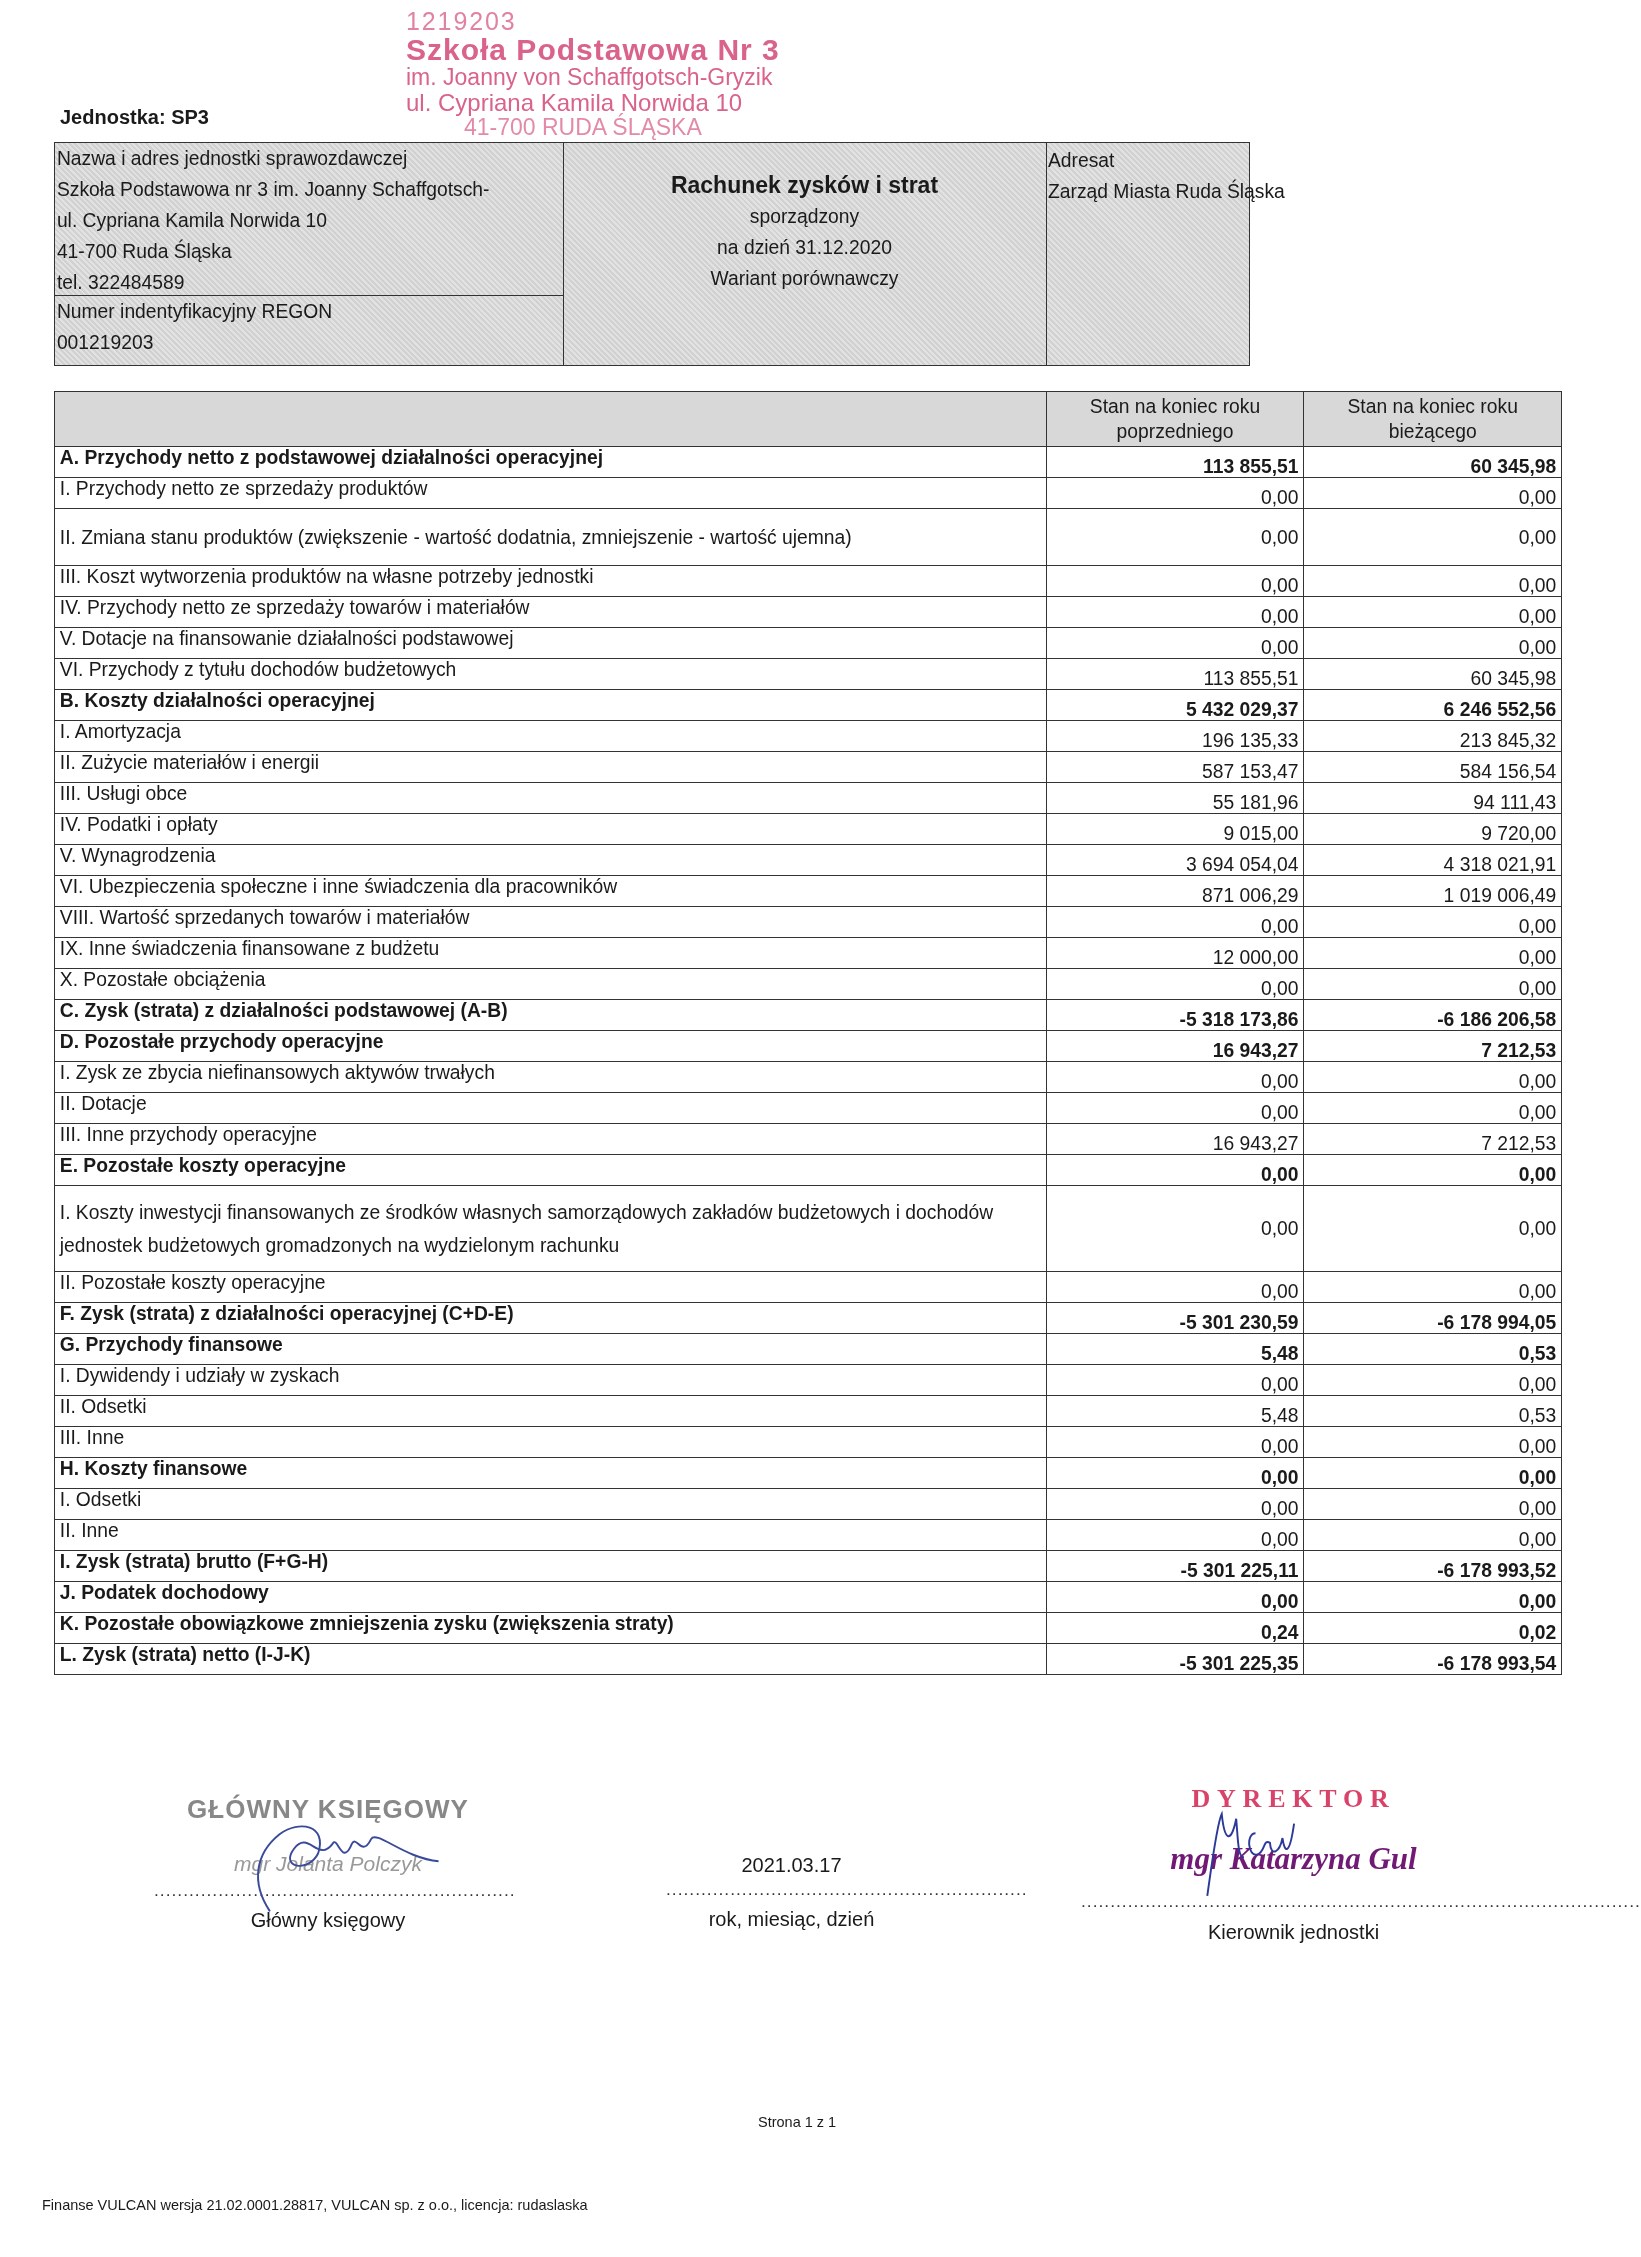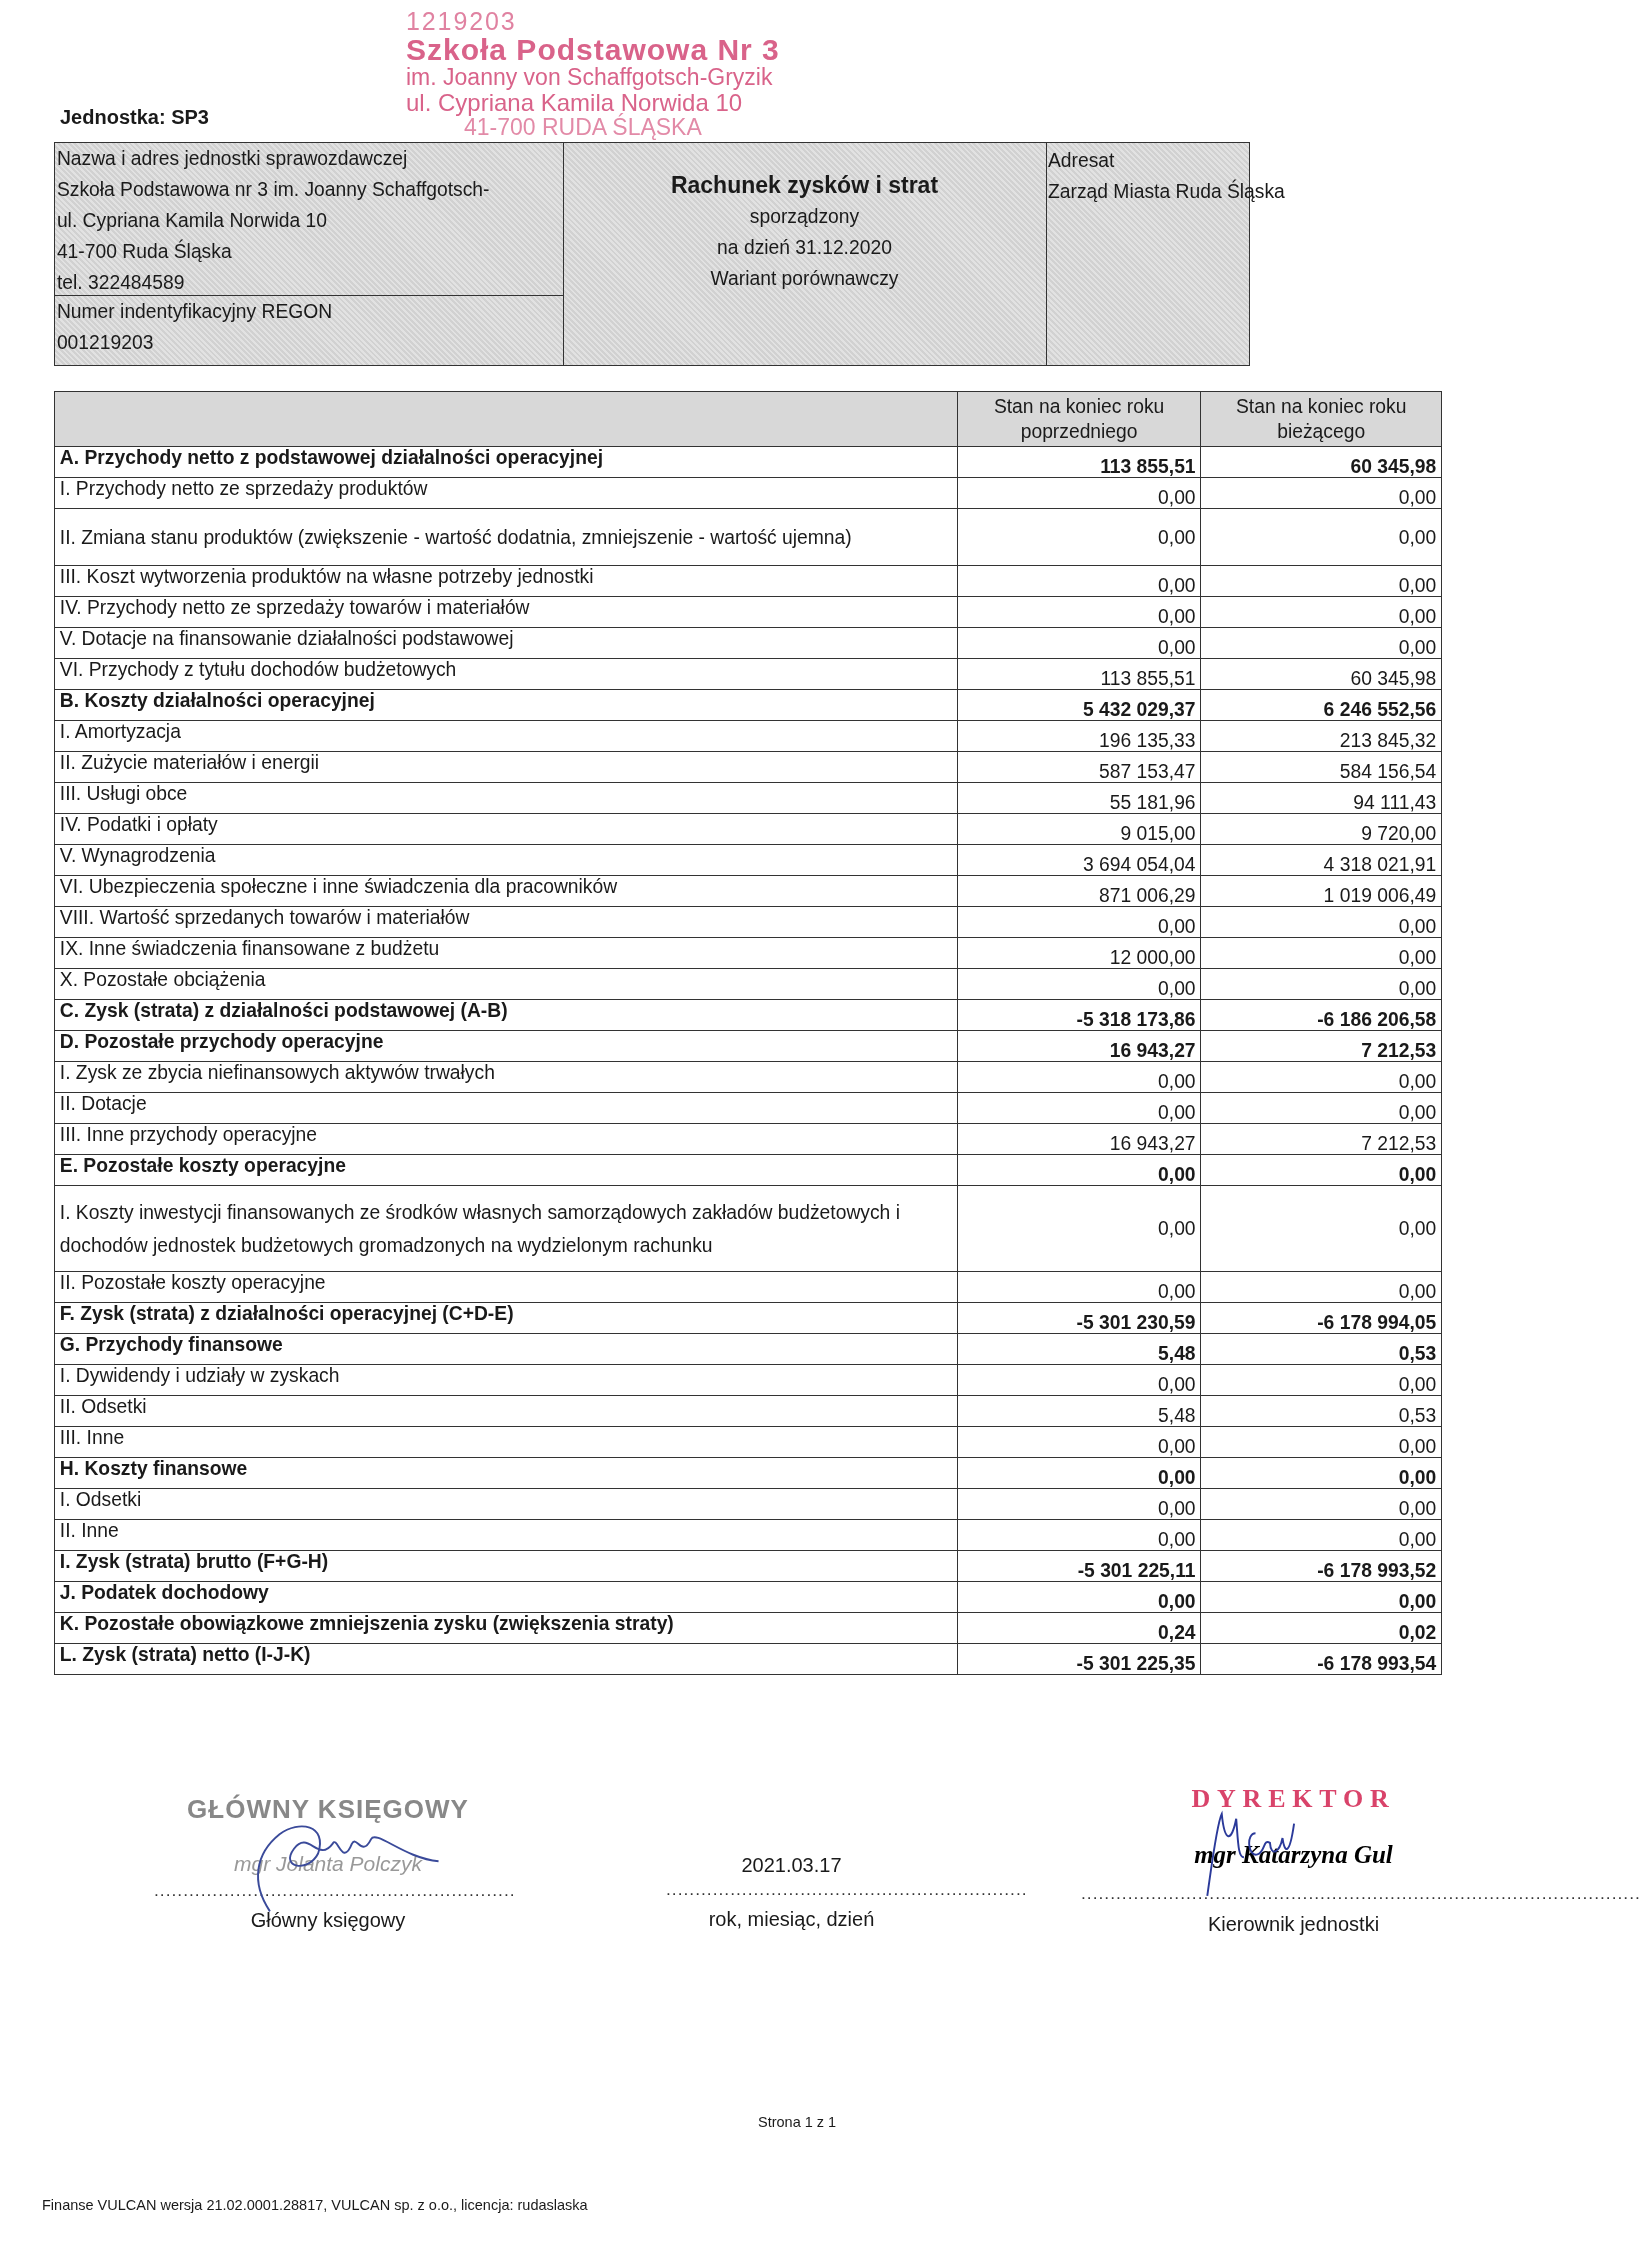--- a/index.html
+++ b/index.html
@@ -12,38 +12,38 @@
   .unit { left:60px; top:106px; font-size:20px; font-weight:bold; }
   .hdr { left:54px; top:142px; width:1196px; height:224px; border:1.9px solid #333; background:#d8d8d8; background-image:repeating-linear-gradient(45deg, rgba(255,255,255,.25) 0 1.9px, rgba(0,0,0,.03) 1.9px 3.9px); box-sizing:border-box; }
   .hdr .c1 { position:absolute; left:0; top:0; width:508px; height:100%; border-right:1.9px solid #333; }
   .hdr .c2 { position:absolute; left:508px; top:0; width:483px; height:100%; border-right:1.9px solid #333; text-align:center; }
   .hdr .c3 { position:absolute; left:991px; top:0; right:0; height:100%; }
   .hdr .line { font-size:19.3px; line-height:31px; padding-left:1.9px; white-space:nowrap; }
   .hdr .regon { position:absolute; left:0; top:152px; width:100%; border-top:1.9px solid #333; }
   .hdr .c2 .ttl { margin-top:27px; font-weight:bold; font-size:23px; line-height:31px; }
   .hdr .c2 .line { padding-left:0; }
   .hdr .c3 .line { padding-left:2px; }
-  table.fin { position:absolute; left:54px; top:391px; width:1388px; border-collapse:collapse; font-size:19.3px; }
+  table.fin { position:absolute; left:54px; top:391px; width:1508px; border-collapse:collapse; font-size:19.3px; }
   table.fin td, table.fin th { border:1.9px solid #333; padding:0 4.8px; height:30px; line-height:21px; }
   table.fin th { background:#d8d8d8; font-weight:normal; height:54px; }
   table.fin th.lbl { width:977px; }
   table.fin th.num { width:246px; text-align:center; line-height:25px; font-size:19.3px; }
   table.fin td.num { text-align:right; vertical-align:bottom; }
   table.fin td.lbl { vertical-align:top; }
   table.fin tr.bold td { font-weight:bold; }
   table.fin tr.tall2 td { height:56px; vertical-align:middle; }
   table.fin tr.tall3 td { height:85px; }
   table.fin tr.tall3 td.lbl { vertical-align:middle; line-height:33px; }
   table.fin tr.tall3 td.num { vertical-align:middle; }
   .sig { text-align:center; font-size:20px; }
   .dots { letter-spacing:1px; font-size:17.4px; color:#333; }
   .gk-stamp { color:#888; font-weight:bold; font-size:26px; letter-spacing:1px; }
   .gk-name { color:#999; font-style:italic; font-size:21px; }
   .dyr-stamp { color:#d9436a; font-family:"Liberation Serif", serif; font-size:26px; letter-spacing:6.8px; font-weight:bold; }
-  .dyr-name { color:#000000; font-family:"Liberation Serif", serif; font-style:italic; font-weight:bold; font-size:25px; }
+  .dyr-name { color:#701a75; font-family:"Liberation Serif", serif; font-style:italic; font-weight:bold; font-size:31px; }
   .footer-page { font-size:14.5px; }
   .footer-ver { font-size:14.5px;margin-top:20px; }
 </style>
 </head>
 <body>
 
 <div class="abs stamp" style="left:406px; top:7.7px;">
   <div class="l0">1219203</div>
   <div class="l1">Szkoła Podstawowa Nr 3</div>
   <div class="l2">im. Joanny von Schaffgotsch-Gryzik</div>

